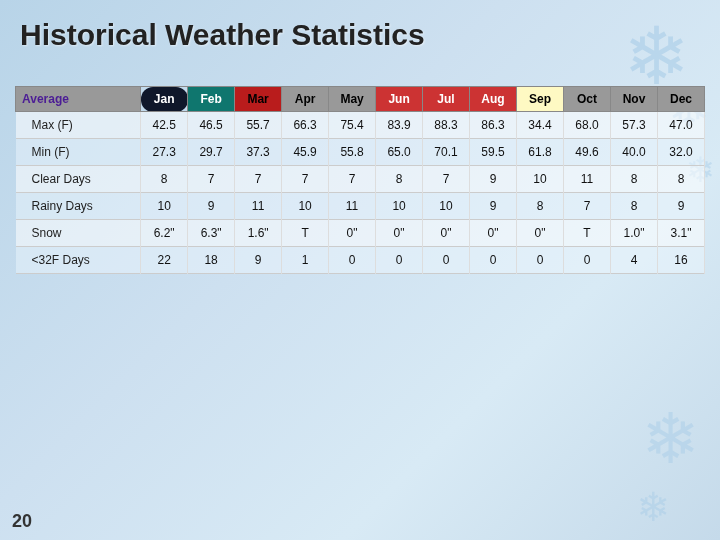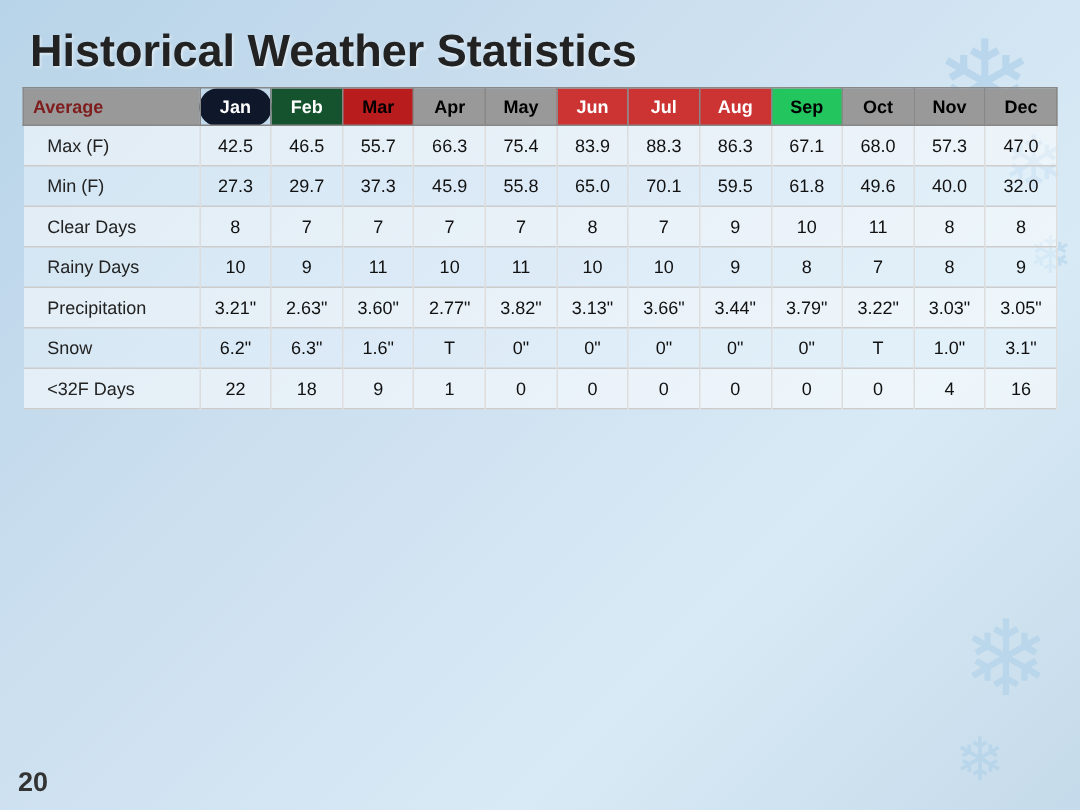--- a/index.html
+++ b/index.html
@@ -37,20 +37,21 @@
     }
 
     .main-container {
       position: absolute;
       top: 10px;
       left: 10px;
       right: 10px;
       bottom: 10px;
       display: flex;
       flex-direction: column;
+      gap: 28px;
     }
 
     .title {
       font-size: 30px;
       font-weight: bold;
       color: #222;
       padding: 8px 10px 6px 10px;
       text-shadow: 1px 1px 2px rgba(255,255,255,0.5);
     }
 
@@ -63,40 +64,40 @@
       width: 100%;
       border-collapse: collapse;
       font-size: 12.5px;
     }
 
     thead tr th {
       padding: 5px 3px;
       text-align: center;
       font-weight: bold;
       font-size: 12px;
-      color: #7f1d1d;
+      color: #4c1d95;
       background: #999;
       border: 1px solid #888;
     }
 
     thead tr th:first-child {
       background: #999;
       text-align: left;
       padding-left: 6px;
     }
 
     thead tr th.jan { background: #0f172a; color: white; border-radius: 12px; }
-    thead tr th.feb { background: #14532d; color: white; }
+    thead tr th.feb { background: #0f766e; color: white; }
     thead tr th.mar { background: #b91c1c; color: #000; }
     thead tr th.apr { background: #999; color: #000000; }
     thead tr th.may { background: #999; color: #000; }
     thead tr th.jun { background: #cc3333; color: white; }
     thead tr th.jul { background: #cc3333; color: white; }
     thead tr th.aug { background: #cc3333; color: white; }
-    thead tr th.sep { background: #22c55e; color: #000; }
+    thead tr th.sep { background: #fef9c3; color: #000; }
     thead tr th.oct { background: #999; color: #000; }
     thead tr th.nov { background: #999; color: #000; }
     thead tr th.dec { background: #999; color: #000; margin-left: 32px; }
 
     tbody tr {
       border-bottom: 1px solid #ccc;
     }
 
     tbody tr:nth-child(odd) {
       background: rgba(255,255,255,0.55);
@@ -160,21 +161,21 @@
       <tr>
             <td>Max (F)</td>
             <td>42.5</td>
             <td>46.5</td>
             <td>55.7</td>
             <td>66.3</td>
             <td>75.4</td>
             <td>83.9</td>
             <td>88.3</td>
             <td>86.3</td>
-            <td>67.1</td>
+            <td>34.4</td>
             <td>68.0</td>
             <td>57.3</td>
             <td>47.0</td>
           </tr>
           <tr>
             <td>Min (F)</td>
             <td>27.3</td>
             <td>29.7</td>
             <td>37.3</td>
             <td>45.9</td>
@@ -211,35 +212,20 @@
             <td>11</td>
             <td>10</td>
             <td>10</td>
             <td>9</td>
             <td>8</td>
             <td>7</td>
             <td>8</td>
             <td>9</td>
           </tr>
           <tr>
-            <td>Precipitation</td>
-            <td>3.21"</td>
-            <td>2.63"</td>
-            <td>3.60"</td>
-            <td>2.77"</td>
-            <td>3.82"</td>
-            <td>3.13"</td>
-            <td>3.66"</td>
-            <td>3.44"</td>
-            <td>3.79"</td>
-            <td>3.22"</td>
-            <td>3.03"</td>
-            <td>3.05"</td>
-          </tr>
-          <tr>
             <td>Snow</td>
             <td>6.2"</td>
             <td>6.3"</td>
             <td>1.6"</td>
             <td>T</td>
             <td>0"</td>
             <td>0"</td>
             <td>0"</td>
             <td>0"</td>
             <td>0"</td>

